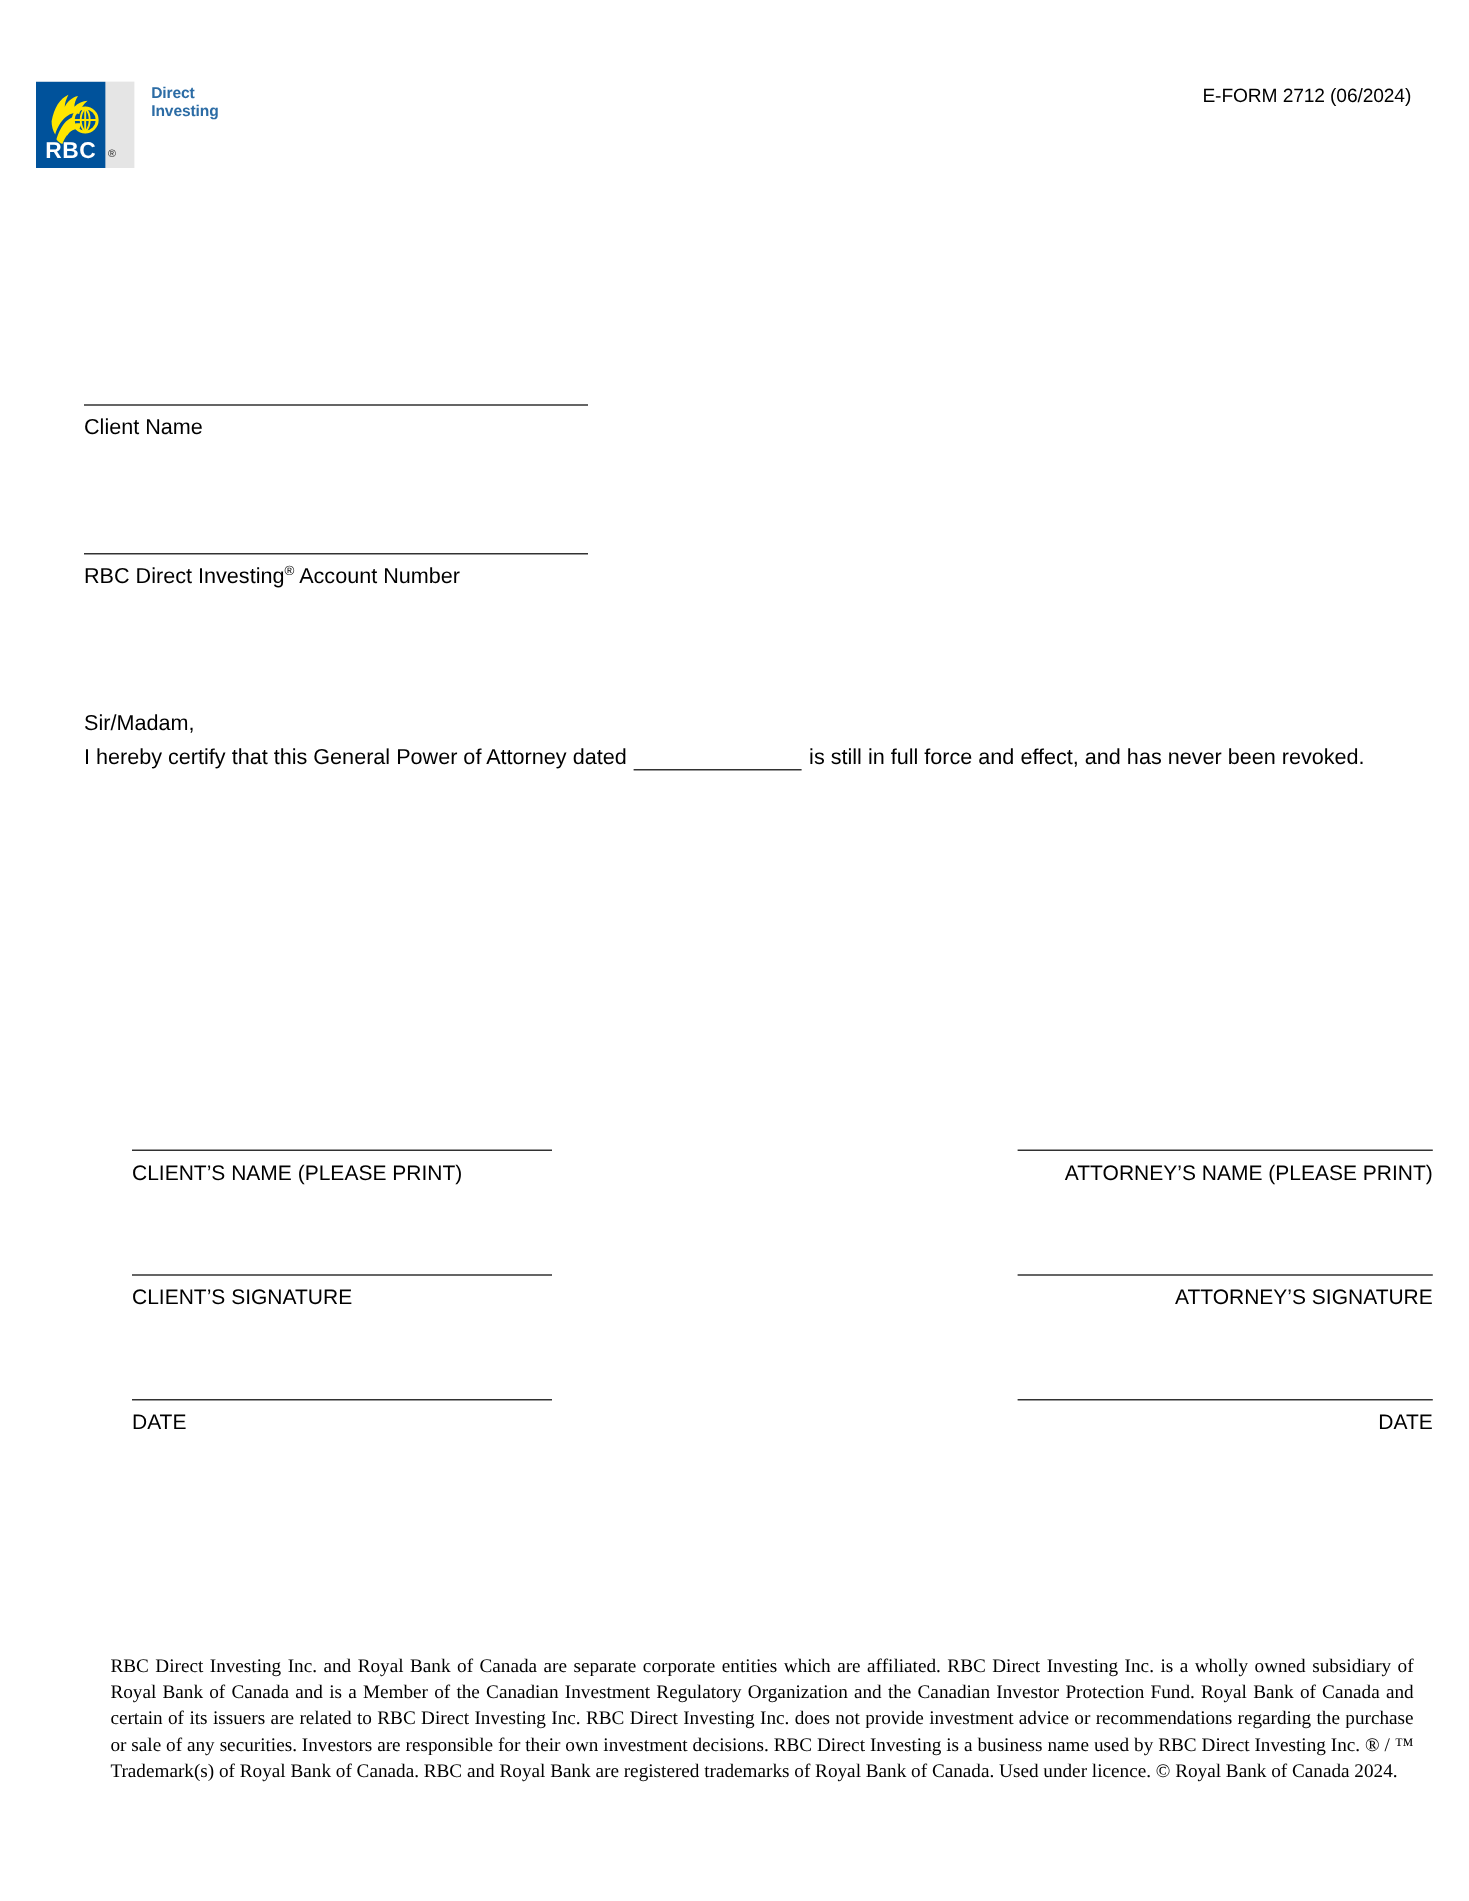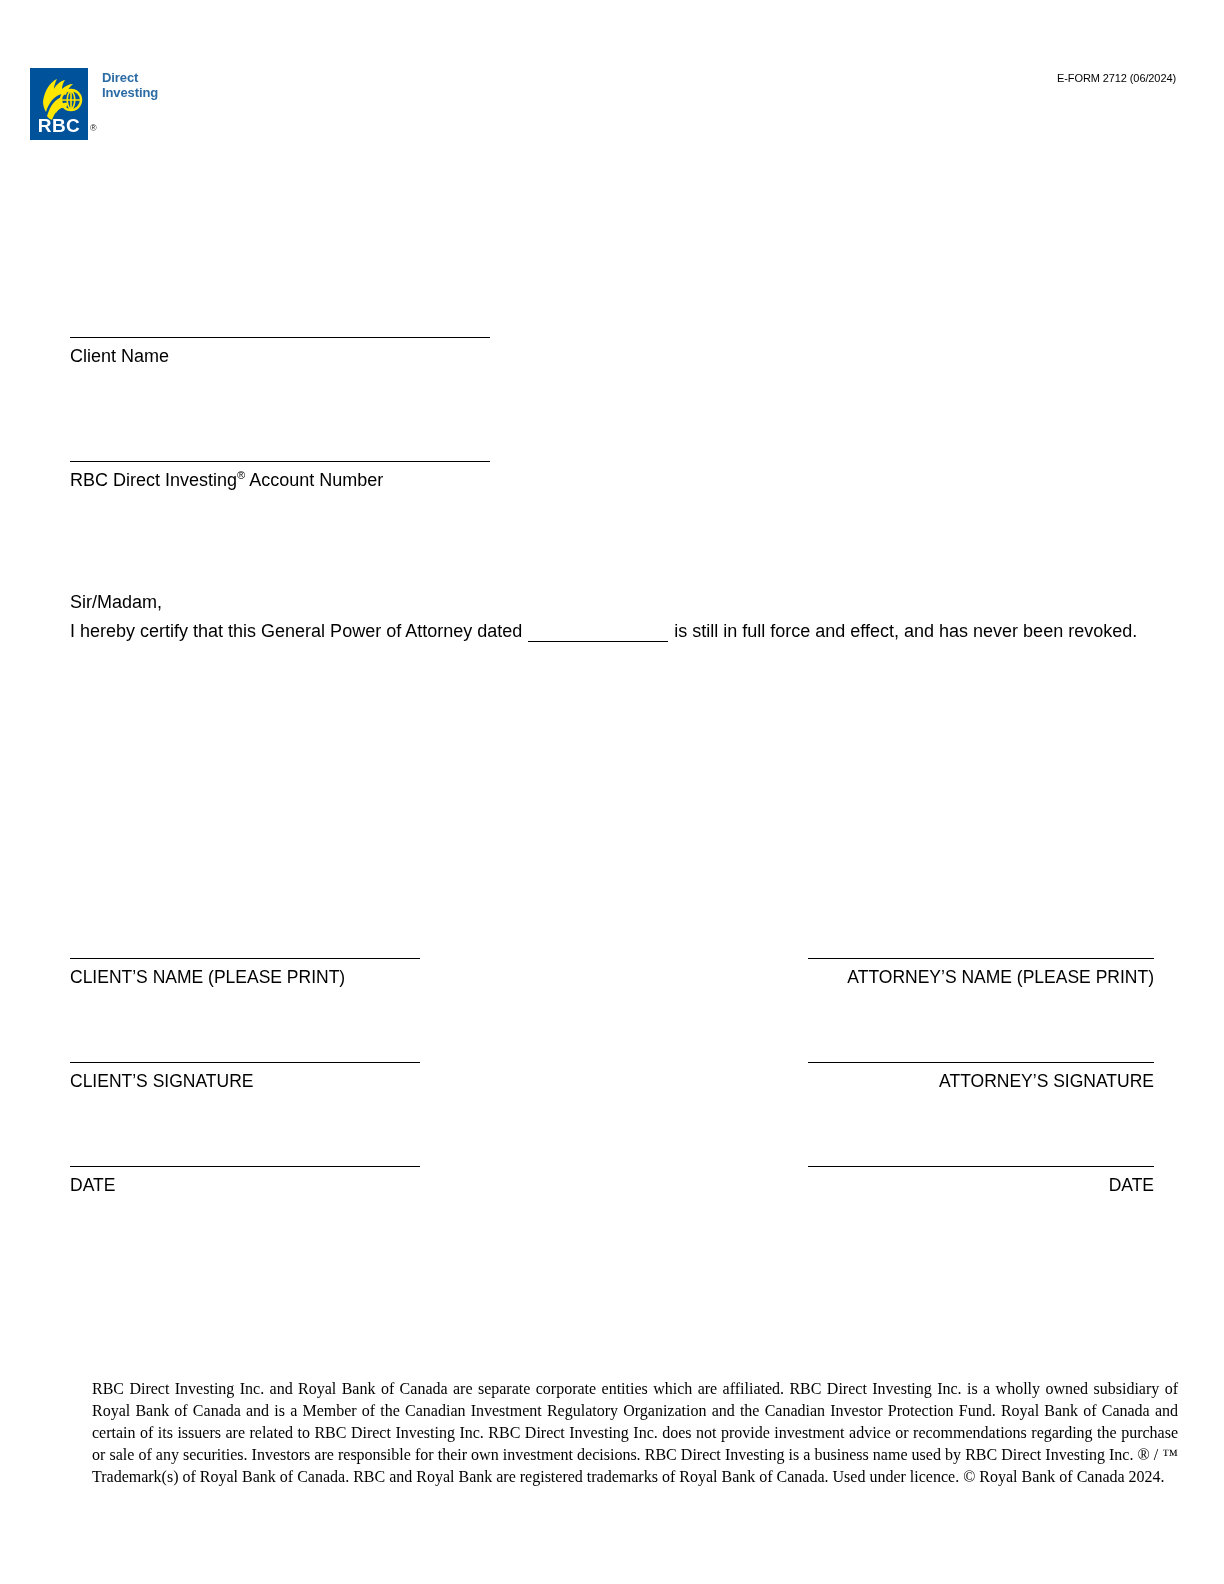--- a/index.html
+++ b/index.html
@@ -24,23 +24,23 @@
   
   .logo-block {
     position: absolute;
     left: 30px;
     top: 68px;
     display: flex;
     align-items: flex-start;
   }
   .shield {
     position: relative;
-    width: 58px;
+    width: 82px;
     height: 72px;
-    background: #15803d;
+    background: #e5e5e5;
     flex: 0 0 auto;
   }
   .shield svg { display: block; }
   .logo-reg {
     position: absolute;
     left: 60px;
     top: 56px;
     font-size: 9px;
     color: #1a1a1a;
     line-height: 1;
@@ -53,21 +53,21 @@
     line-height: 1.18;
     letter-spacing: -0.1px;
     padding-top: 2px;
   }
   .wordmark div { white-space: nowrap; }
 
   .eform {
     position: absolute;
     right: 48px;
     top: 72px;
-    font-size: 11px;
+    font-size: 16px;
     letter-spacing: -0.1px;
     white-space: nowrap;
   }
 
   
   .form-title {
     position: absolute;
     top: 199px;
     left: 0;
     width: 100%;
@@ -122,20 +122,21 @@
     width: 140px;
     border-bottom: 1.6px solid #000;
     margin: 0 6px;
     vertical-align: -5px;
     height: 1em;
   }
 
   
   .sig {
     position: absolute;
+    margin-left: 40px;
   }
   .sig .rule {
     border-bottom: 1.6px solid #000;
     height: 0;
   }
   .sig .caption {
     font-size: 17.5px;
     line-height: 1.2;
     padding-top: 8px;
     white-space: nowrap;

